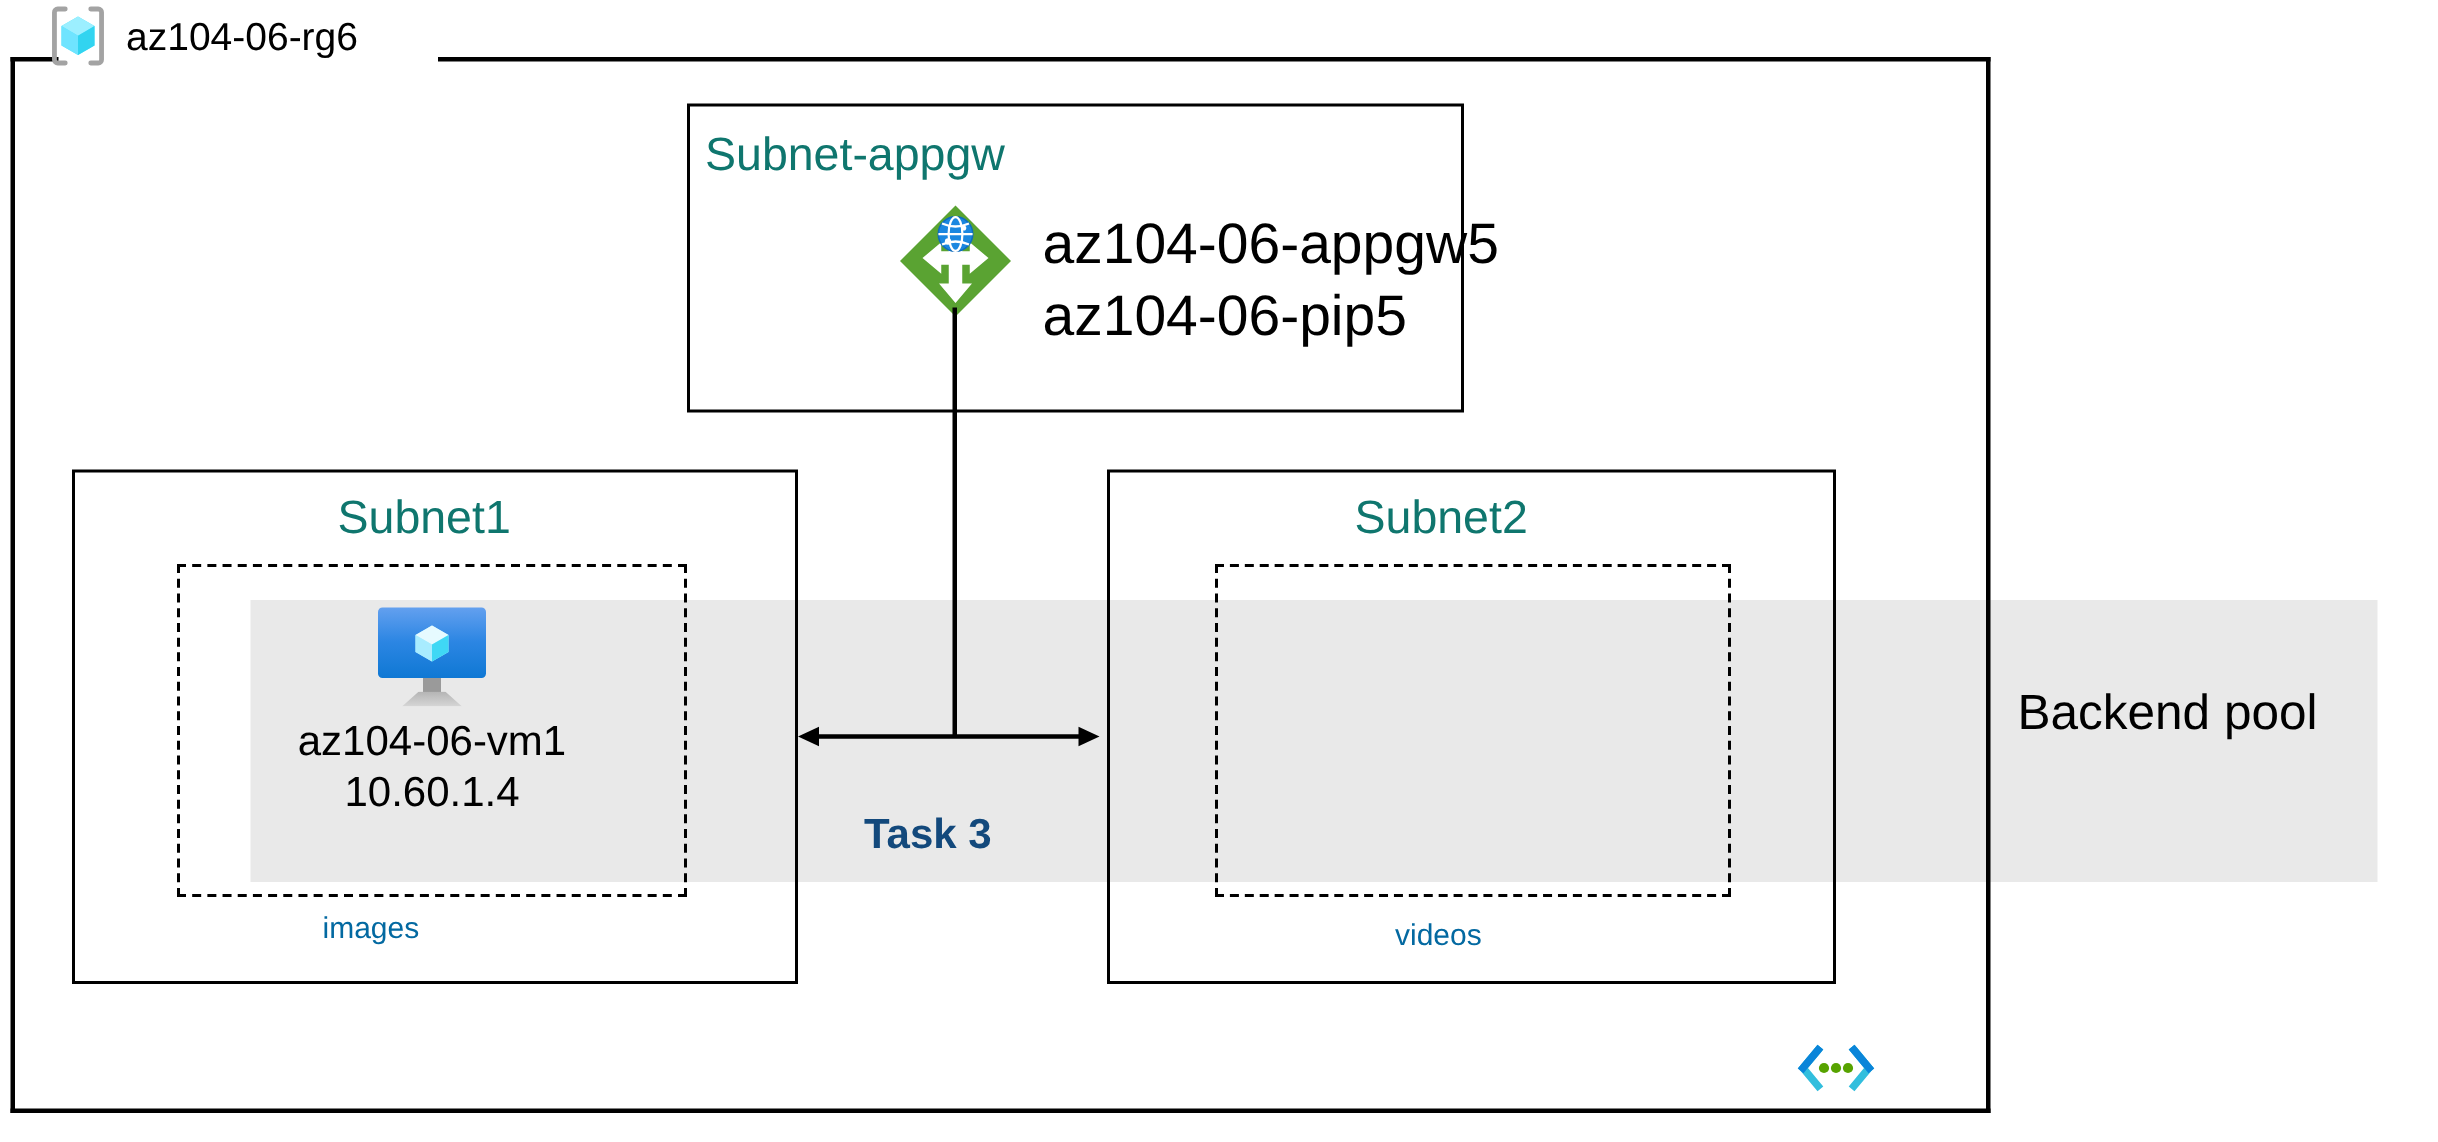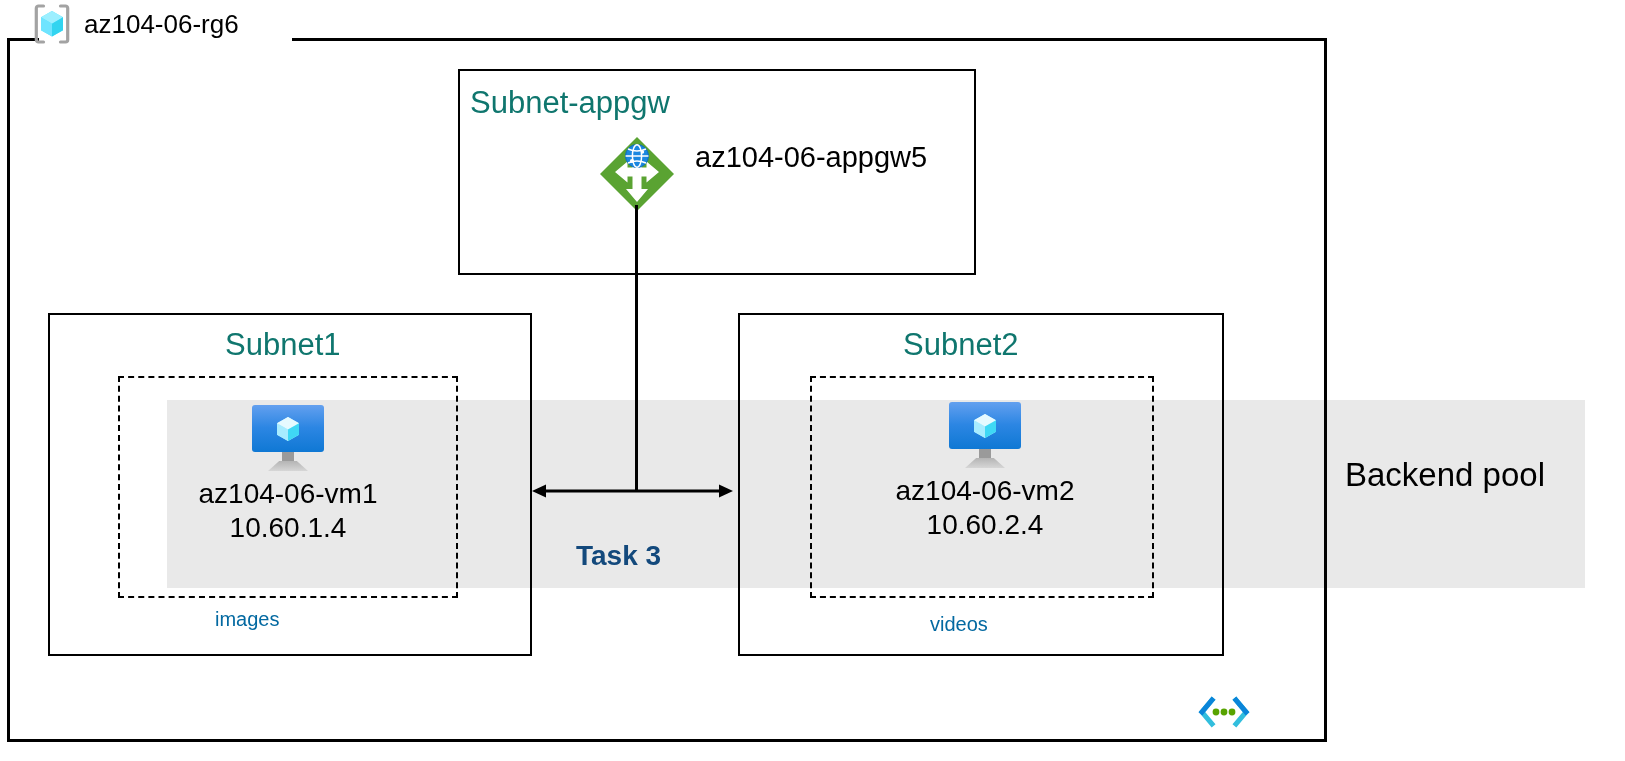--- a/index.html
+++ b/index.html
@@ -149,21 +149,21 @@
   #appgw-row {
     position: absolute;
     left: 597px;
     top: 134px;
     display: flex;
     align-items: flex-start;
     gap: 18px;
   }
   #appgw-icon { width: 80px; height: 80px; flex: none; }
   #appgw-captions {
-    font-size: 29px;
+    font-size: 38px;
     color: #000000;
     line-height: 1.27;
     white-space: nowrap;
     padding-top: 5px;
   }
 
   
   #gw-vertical {
     position: absolute;
     left: 635px;
@@ -252,20 +252,21 @@
         <ellipse cx="40" cy="22" rx="4.6" ry="11.3" fill="none" stroke="#ffffff" stroke-width="1.5"></ellipse>
         <line x1="28.6" y1="22" x2="51.4" y2="22" stroke="#ffffff" stroke-width="1.5"></line>
         <path d="M31 15 Q40 19 49 15" fill="none" stroke="#ffffff" stroke-width="1.5"></path>
         <path d="M31 29 Q40 25 49 29" fill="none" stroke="#ffffff" stroke-width="1.5"></path>
         <circle cx="35" cy="27" r="2.1" fill="#ffffff"></circle>
         <circle cx="45.5" cy="18" r="1.7" fill="#ffffff"></circle>
       </svg>
     </span>
     <div id="appgw-captions">
       <div>az104-06-appgw5</div>
+      <div>az104-06-pip5</div>
     </div>
   </div>
 
   <div id="gw-vertical"></div>
 
   <div class="solid-box" id="subnet1-box"></div>
   <div class="subnet-title" id="subnet1-title">Subnet1</div>
   <div class="dashed-box" id="vm1-dashed"></div>
 
   <div class="vm-block" id="vm1-block">
@@ -282,35 +283,20 @@
     </span>
     <div class="vm-caption">az104-06-vm1</div>
     <div class="vm-caption" style="margin-top:0;">10.60.1.4</div>
   </div>
   <div class="pool-name" id="images-label">images</div>
 
   <div class="solid-box" id="subnet2-box"></div>
   <div class="subnet-title" id="subnet2-title">Subnet2</div>
   <div class="dashed-box" id="vm2-dashed"></div>
 
-  <div class="vm-block" id="vm2-block">
-    <span class="vm-icon">
-      <span class="vm-screen"></span>
-      <span class="vm-neck"></span>
-      <span class="vm-base"></span>
-      <svg class="vm-cube" viewBox="0 0 28 28" xmlns="http://www.w3.org/2000/svg">
-        <polygon points="14,2 25,8.3 25,19.7 14,26 3,19.7 3,8.3" fill="#b9f0ff"></polygon>
-        <polygon points="14,2 25,8.3 14,14.6 3,8.3" fill="#e6faff"></polygon>
-        <polygon points="14,14.6 25,8.3 25,19.7 14,26" fill="#3fd8f5"></polygon>
-        <polygon points="14,14.6 14,26 3,19.7 3,8.3" fill="#a8ecff"></polygon>
-      </svg>
-    </span>
-    <div class="vm-caption">az104-06-vm2</div>
-    <div class="vm-caption" style="margin-top:0;">10.60.2.4</div>
-  </div>
   <div class="pool-name" id="videos-label">videos</div>
 
   <svg id="task-arrow" viewBox="0 0 205 22" xmlns="http://www.w3.org/2000/svg">
     <line x1="12" y1="11" x2="193" y2="11" stroke="#000000" stroke-width="3"></line>
     <polygon points="2,11 16,4.5 16,17.5" fill="#000000"></polygon>
     <polygon points="203,11 189,4.5 189,17.5" fill="#000000"></polygon>
   </svg>
   <div id="task3-label">Task 3</div>
 
   <svg id="vnet-icon" viewBox="0 0 56 40" xmlns="http://www.w3.org/2000/svg">

